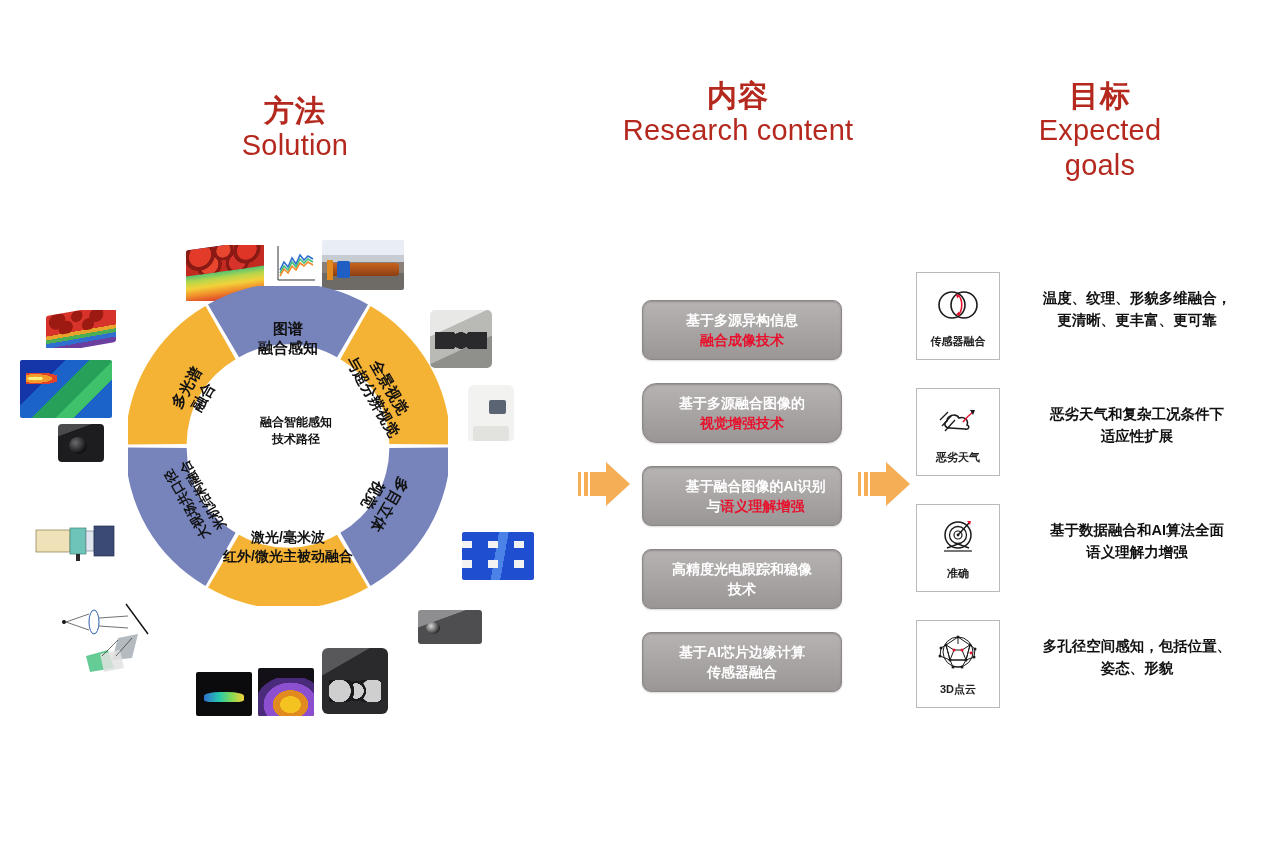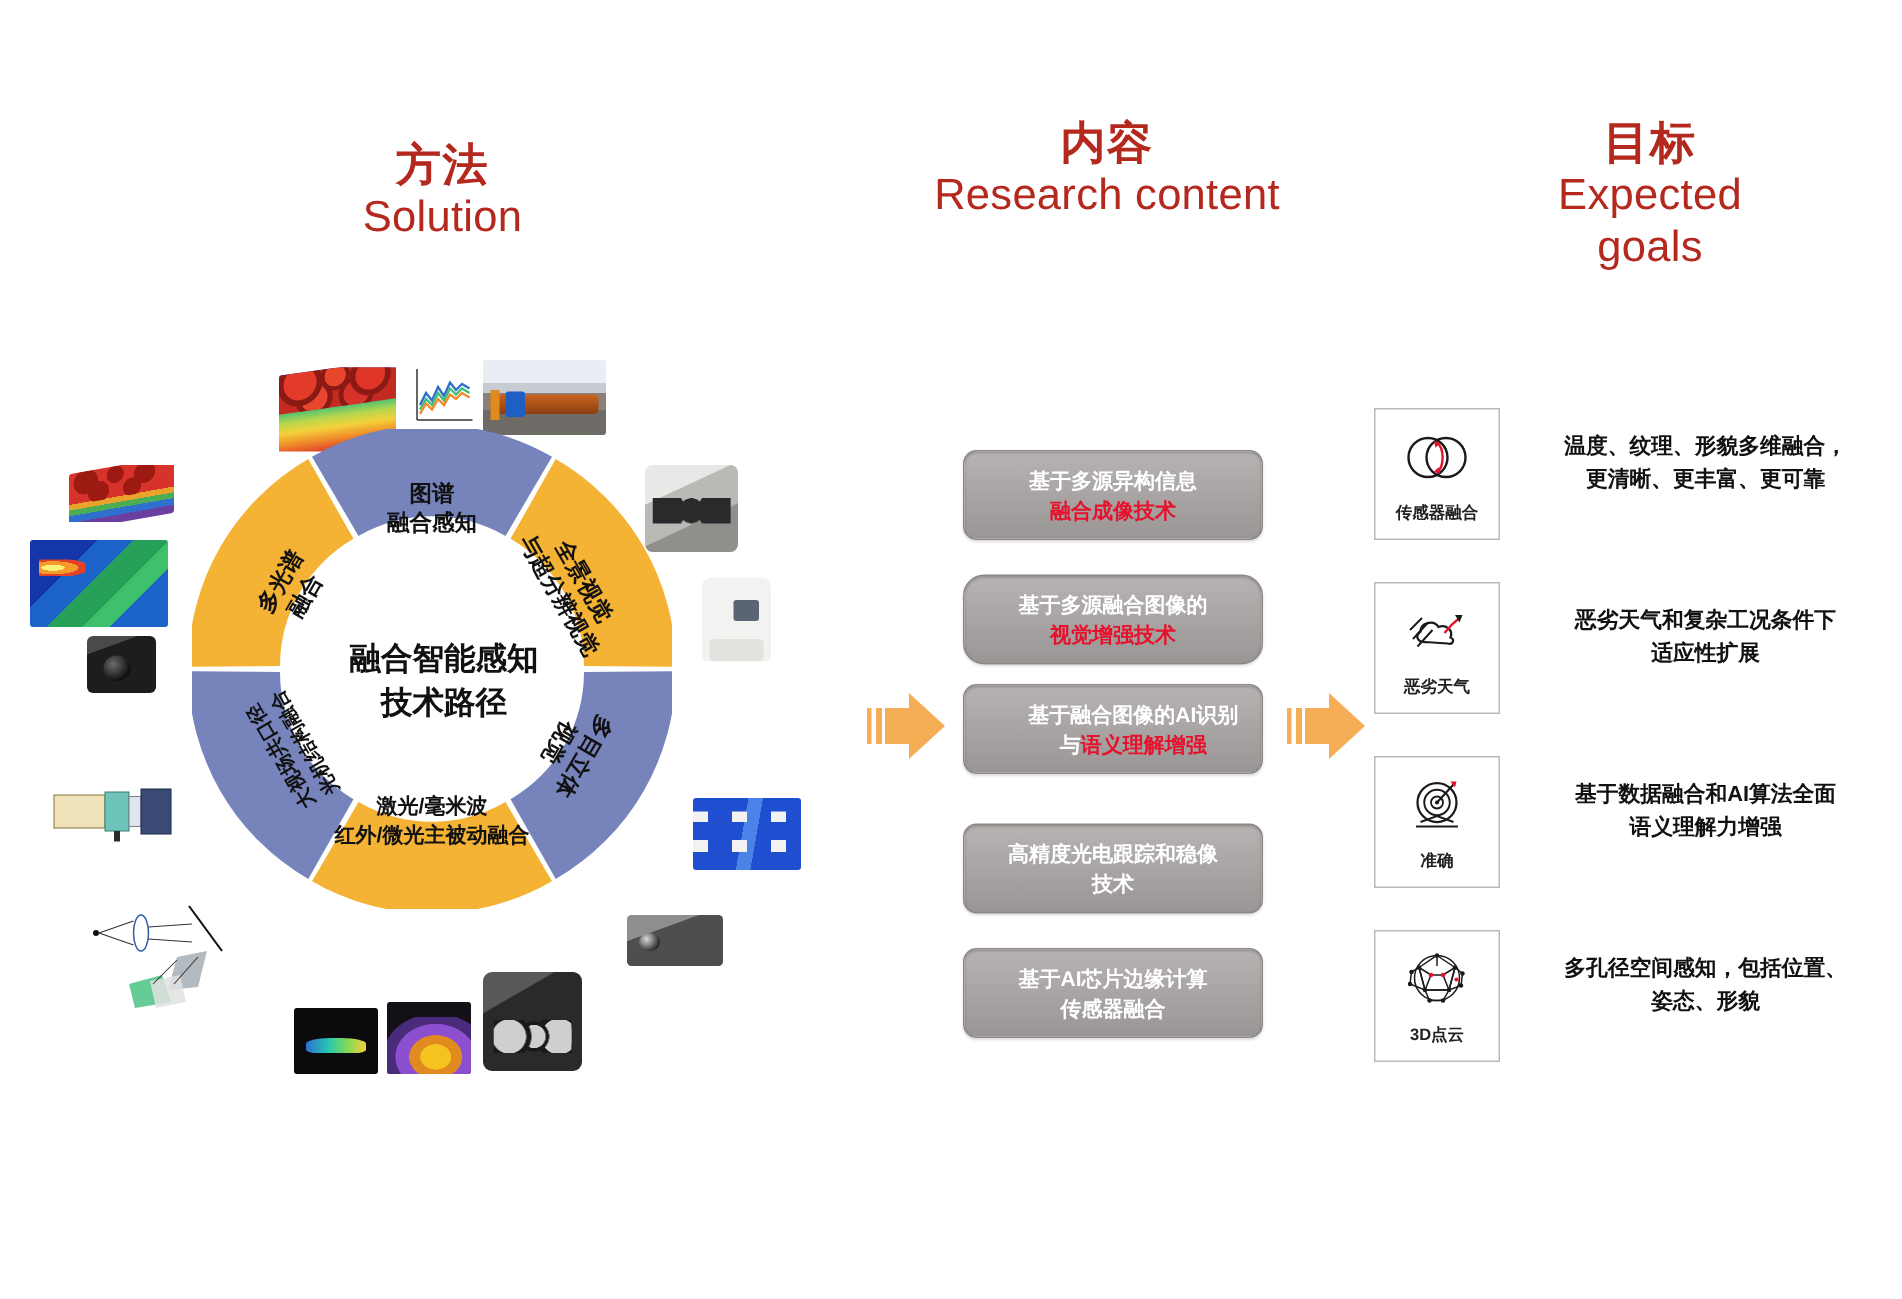--- a/index.html
+++ b/index.html
@@ -17,22 +17,22 @@
   .col-head .en{font-size:29px;font-weight:normal;letter-spacing:.2px;}
   #head-solution{left:150px;top:78px;width:290px;margin-top:15px;}
   #head-content{left:588px;top:78px;width:300px;}
   #head-goals{left:1000px;top:78px;width:200px;}
 
   
   #donut-wrap{position:absolute;left:128px;top:286px;width:320px;height:320px;}
   #donut-svg{position:absolute;left:0;top:0;}
   .seg-label{font-family:"Liberation Sans","DejaVu Sans",sans-serif;
       font-weight:bold;fill:#111;}
-  .donut-center{position:absolute;left:60px;top:140px;width:216px;
-      text-align:center;font-size:21px;font-weight:bold;color:#111;line-height:1.38;}
+  .donut-center{position:absolute;left:60px;top:128px;width:216px;
+      text-align:center;font-size:12px;font-weight:bold;color:#111;line-height:1.38;}
 
   
   .thumb{position:absolute;overflow:hidden;}
   .thumb-img{width:100%;height:100%;position:relative;overflow:hidden;border-radius:2px;}
 
   
   .cube{background:linear-gradient(#3b2fa0 0%,#2f6fd0 14%,#27a5c8 28%,#3fbf7a 44%,#b9d64a 58%,#f3d13a 70%,#f08a2a 84%,#d8332a 100%);
         transform:skewY(-8deg);}
   .cube-top{position:absolute;left:0;top:0;right:0;height:46%;
         background:radial-gradient(circle at 18% 28%,#e23b2a 0 16%,#8c1a14 17% 22%,transparent 23%),
@@ -292,21 +292,21 @@
     </div>
   </div>
 
   <div class="mid-box" style="top:383px;border-radius:14px;">
     <div>
       <div>基于多源融合图像的</div>
       <div class="hl">视觉增强技术</div>
     </div>
   </div>
 
-  <div class="mid-box" style="top:456px;padding-left:33px;">
+  <div class="mid-box" style="top:466px;padding-left:33px;">
     <div>
       <div>基于融合图像的AI识别</div>
       <div>
         <span>与</span><span class="hl">语义理解增强</span>
       </div>
     </div>
   </div>
 
   <div class="mid-box" style="top:549px;">
     <div>

